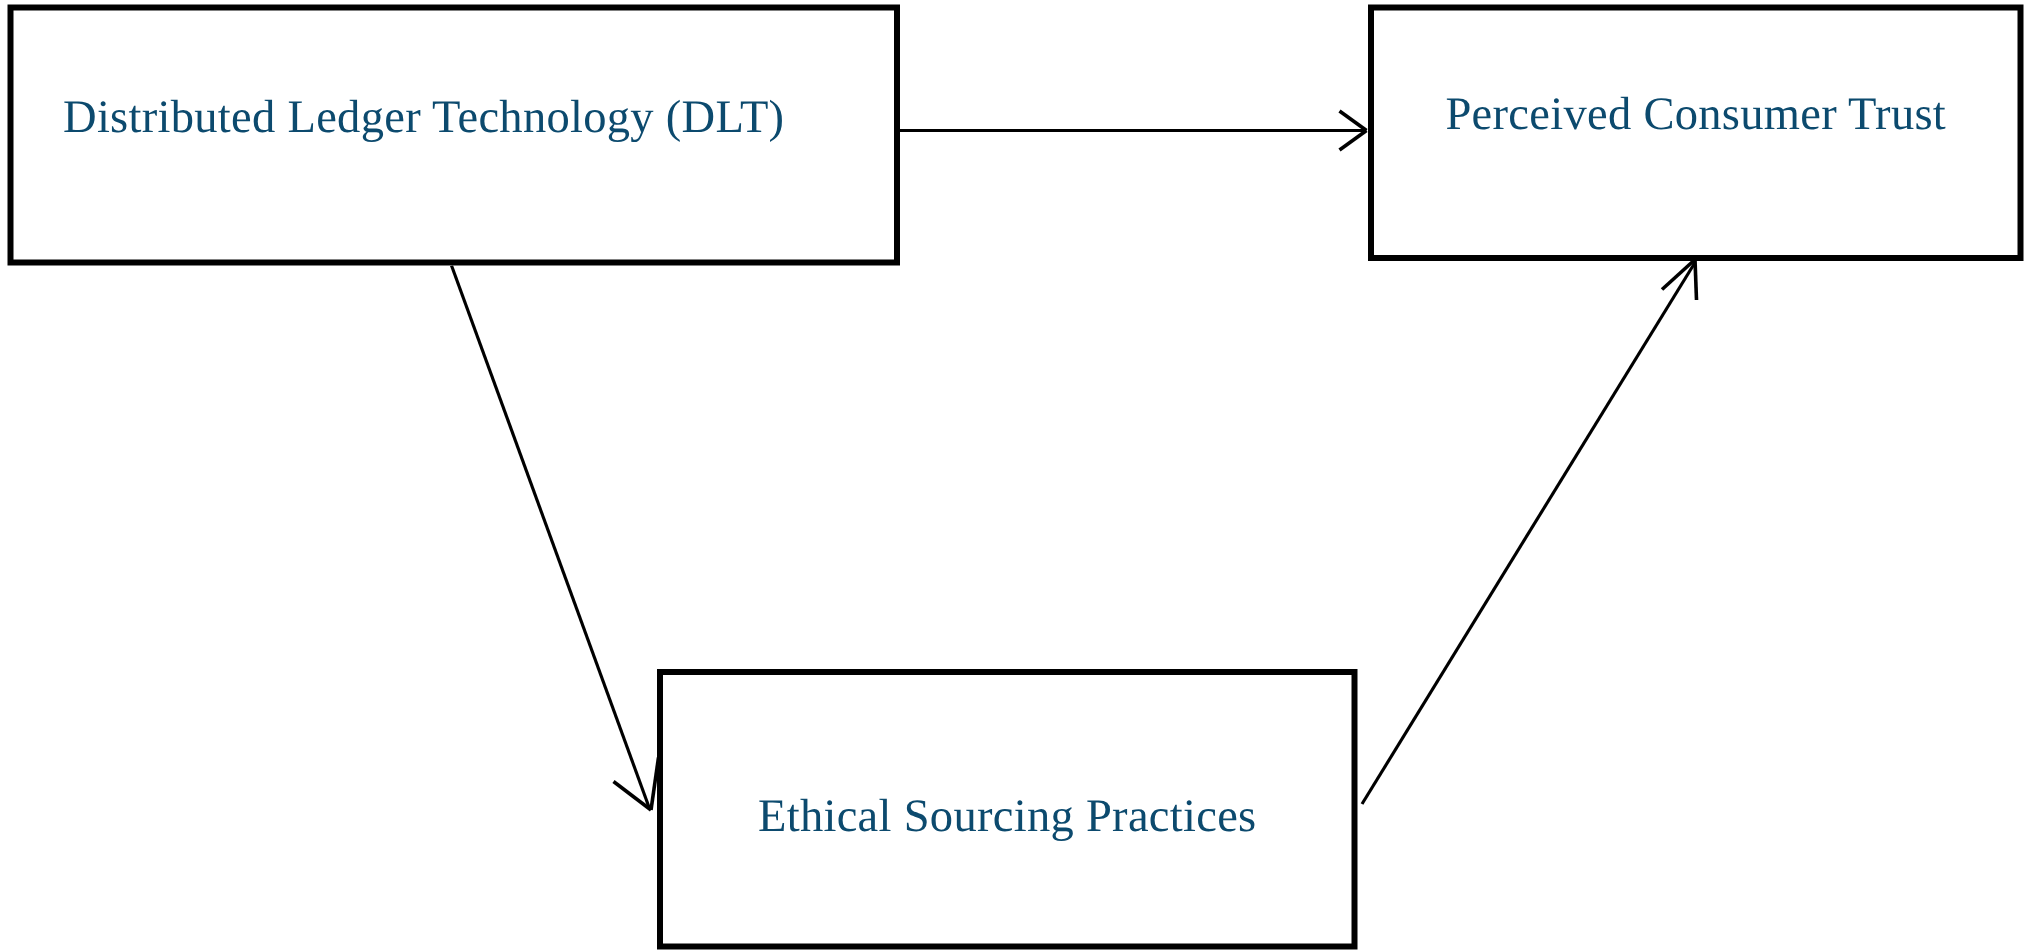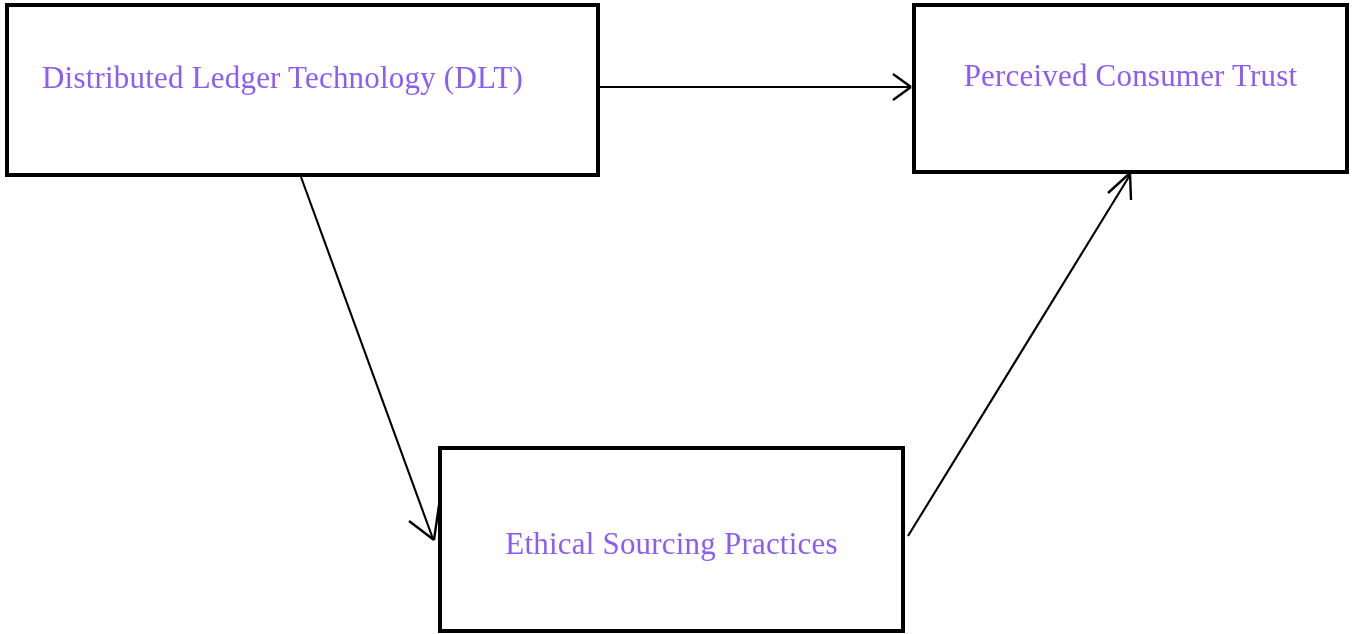--- a/index.html
+++ b/index.html
@@ -19,21 +19,21 @@
   .node-box {
     position: absolute;
     box-sizing: border-box;
     background: #ffffff;
     border: 4px solid #000000;
     display: flex;
     align-items: center;
     justify-content: center;
   }
   .node-label {
-    color: #8b5cf6;
+    color: #0c4a6e;
     font-size: 31px;
     line-height: 1.15;
     letter-spacing: 0.2px;
     white-space: nowrap;
     text-align: center;
   }
   #box-dlt {
     left: 5px;
     top: 3px;
     width: 595px;

